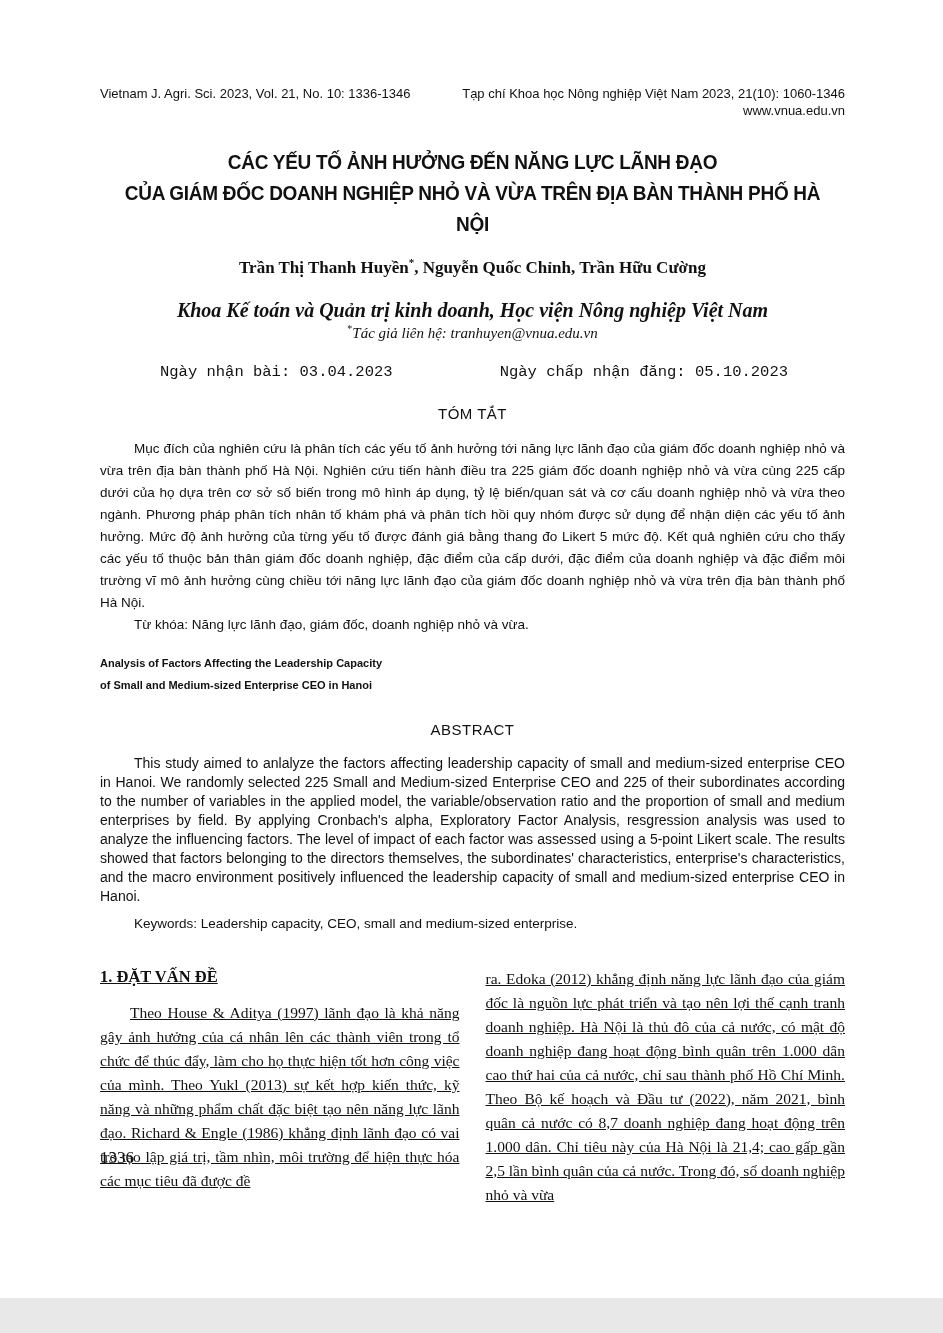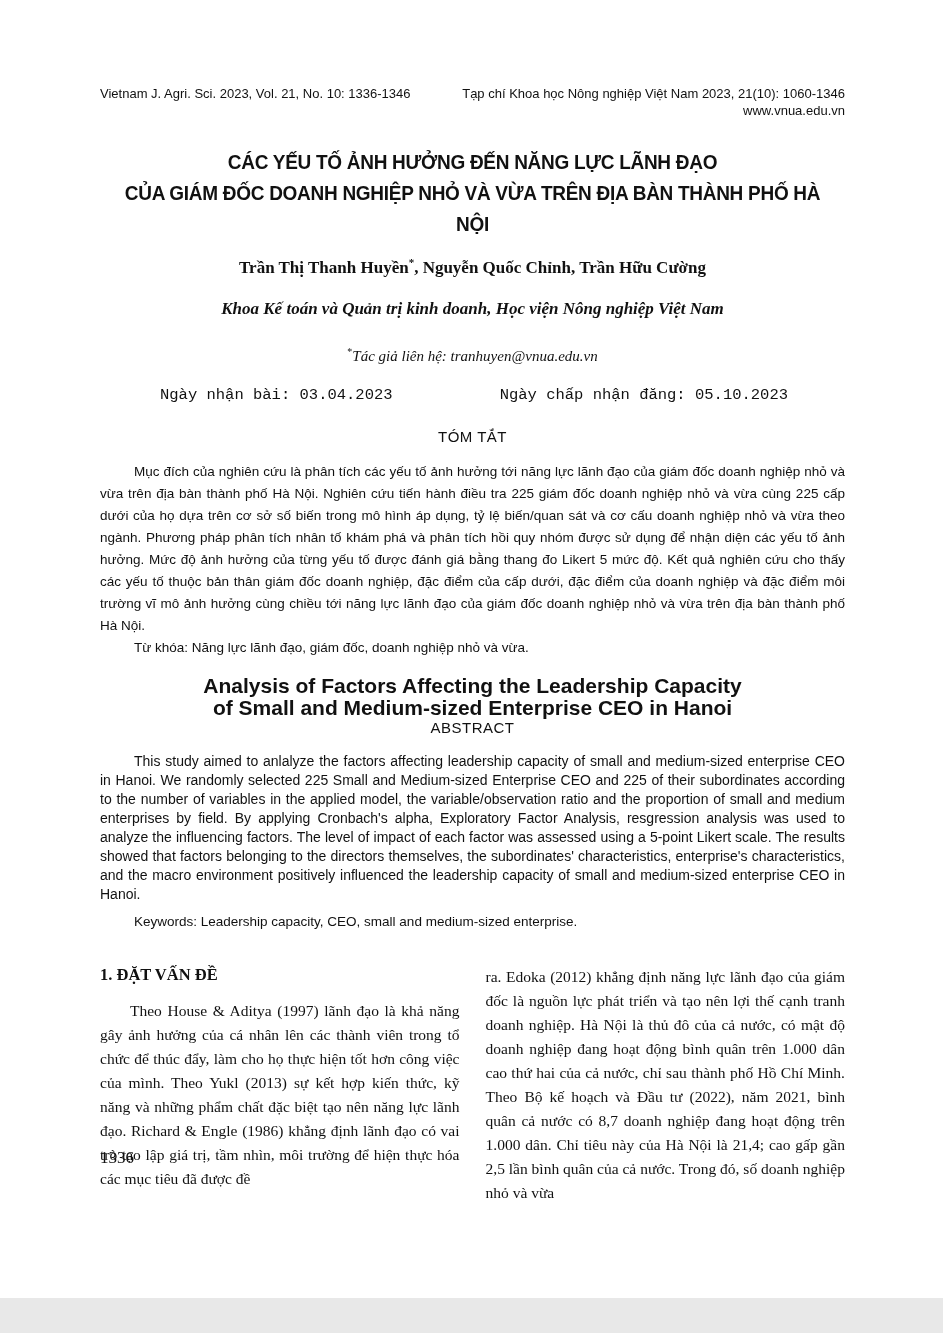--- a/index.html
+++ b/index.html
@@ -45,22 +45,22 @@
     font-weight: 700;
     font-size: 17px;
     margin-bottom: 21px;
   }
   .authors sup { font-size: 11px; }
 
   .affiliation {
     text-align: center;
     font-style: italic;
     font-weight: 700;
-    font-size: 17px;
-    margin-bottom: 27px;
+    font-size: 20px;
+    margin-bottom: 1px;
   }
   .correspondence {
     text-align: center;
     font-style: italic;
     font-size: 15px;
     margin-bottom: 21px;
   }
   .correspondence sup { font-size: 10px; font-style: normal; }
 
   .dates-row {
@@ -87,44 +87,45 @@
     margin: 0 0 0 0;
   }
   .keywords-vi {
     font-size: 13.5px;
     line-height: 22px;
     text-indent: 34px;
     margin: 0 0 16px 0;
   }
 
   .title-en {
-    text-align: center;
-    font-weight: 700;
-    font-size: 21px;
+    font-weight: 700;
+    font-size: 11px;
     line-height: 22px;
+    margin-bottom: 25px;
   }
 
   .abstract-en {
     font-size: 14px;
     line-height: 19px;
     text-align: justify;
     text-indent: 34px;
     margin: 0;
   }
   .keywords-en {
     font-size: 13.5px;
     line-height: 19px;
     text-indent: 34px;
     margin: 8px 0 34px 0;
   }
 
   
   .columns {
     display: flex;
     gap: 26px;
+    text-decoration: underline;
   }
   .col { flex: 1 1 0; }
   .section-heading {
     font-weight: 700;
     font-size: 16.5px;
     margin: 0 0 14px 0;
   }
   .body-text {
     font-size: 15.5px;
     line-height: 24px;

